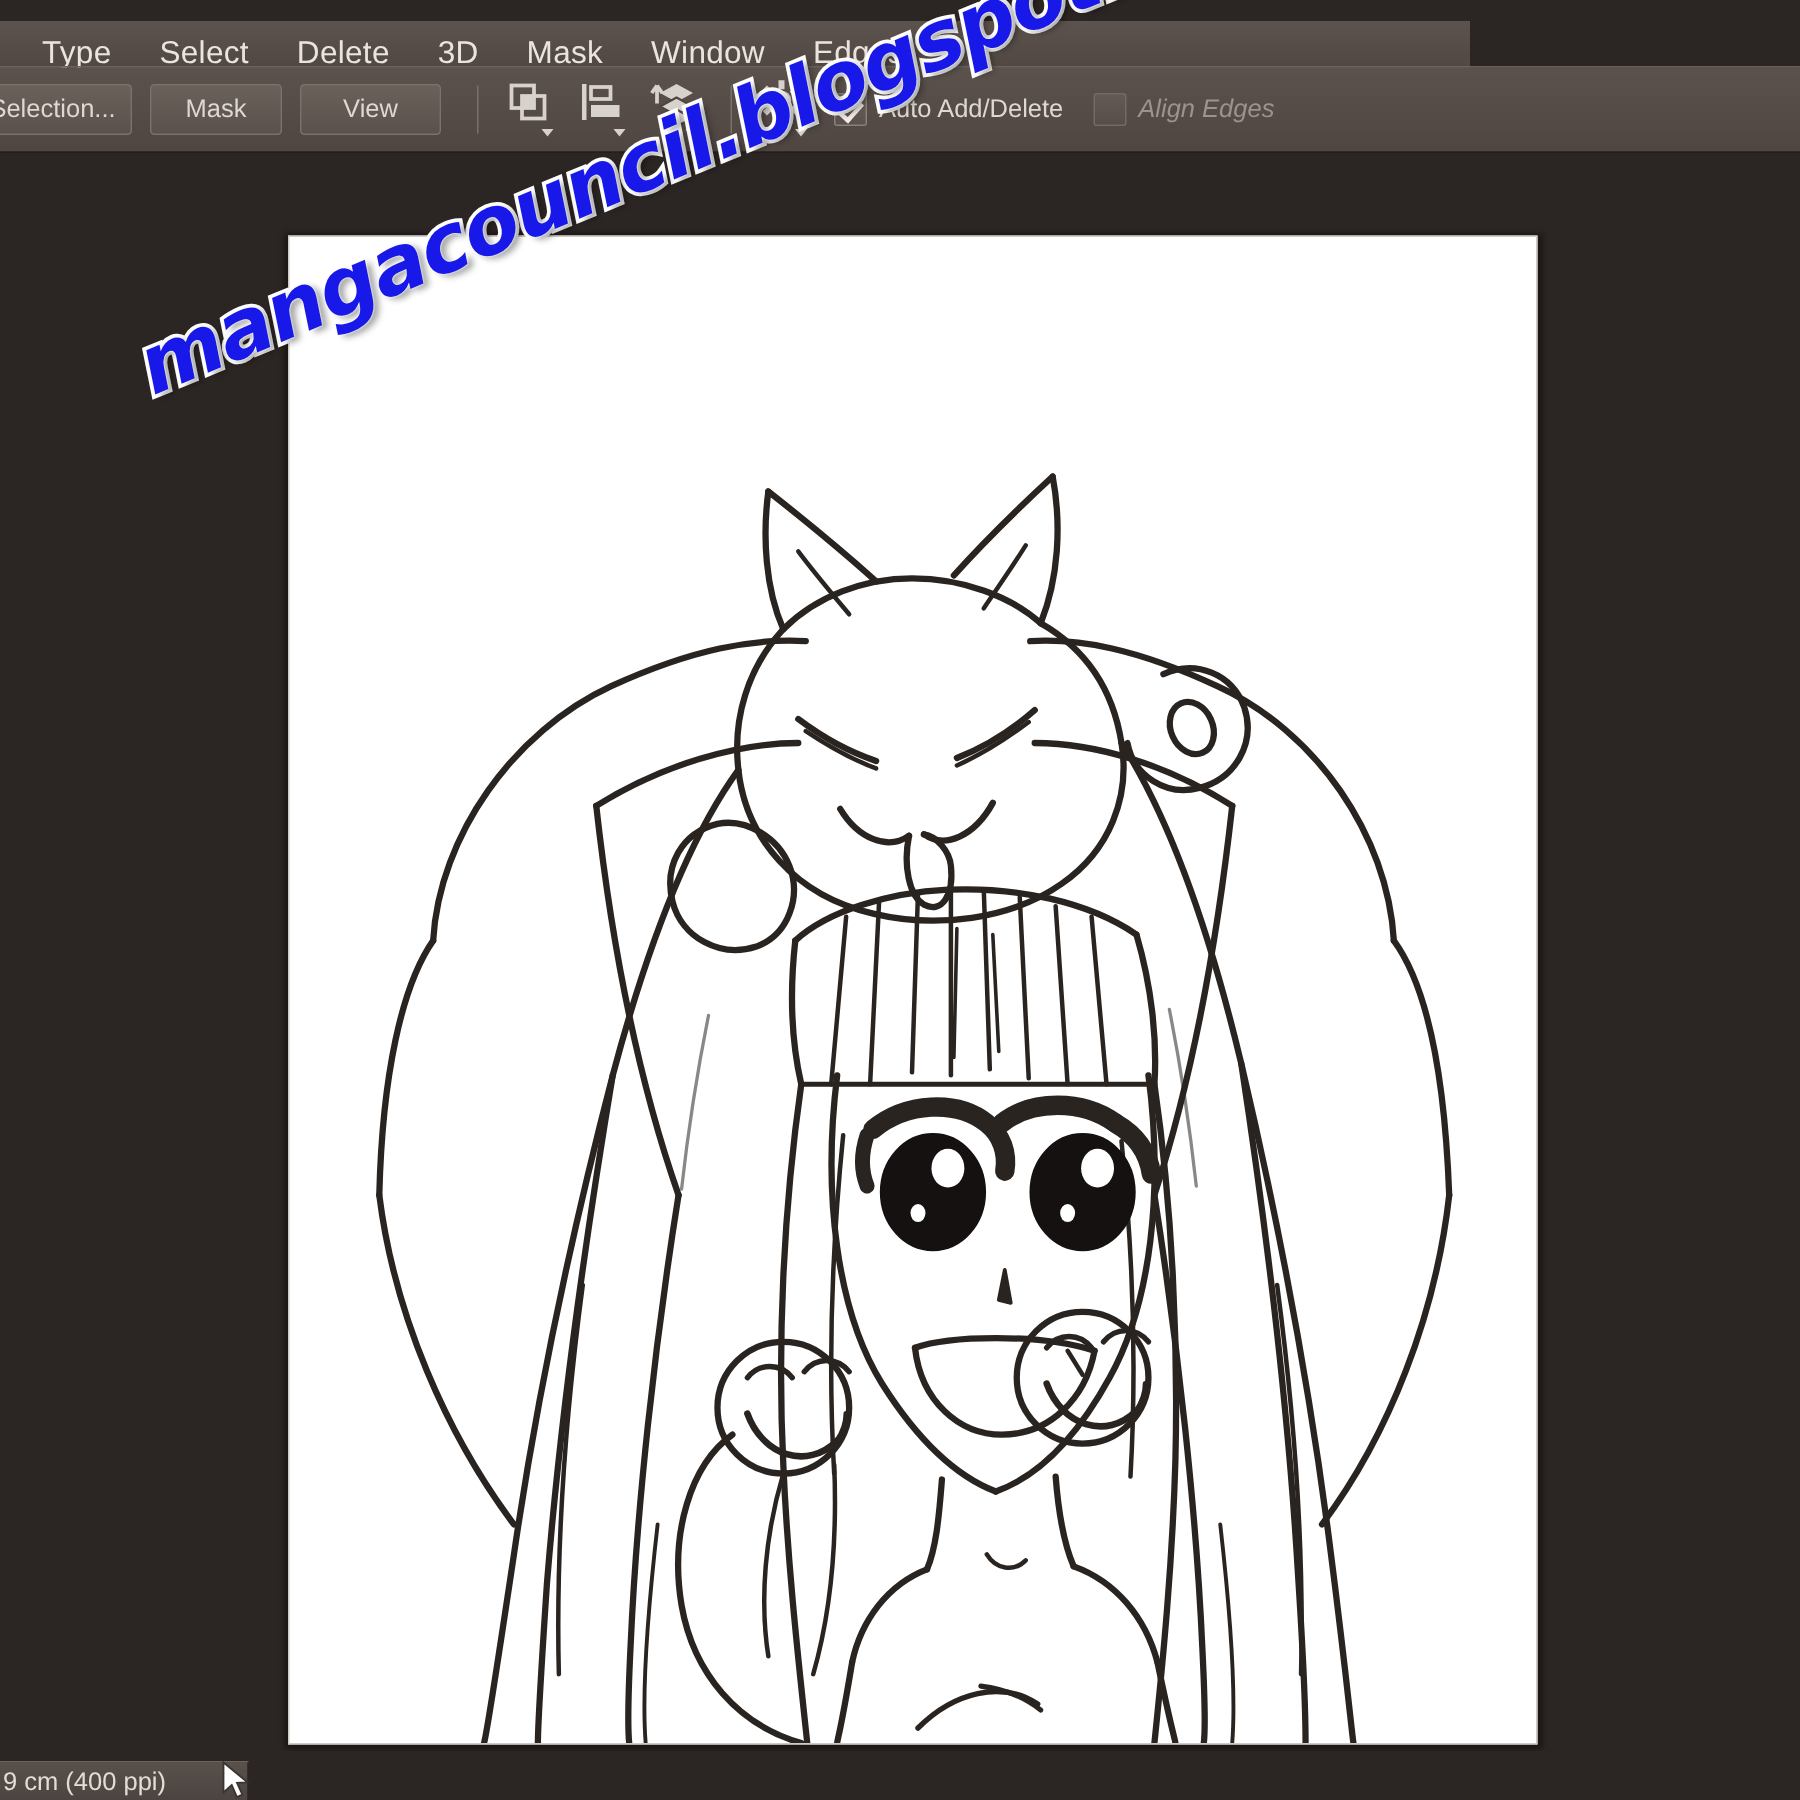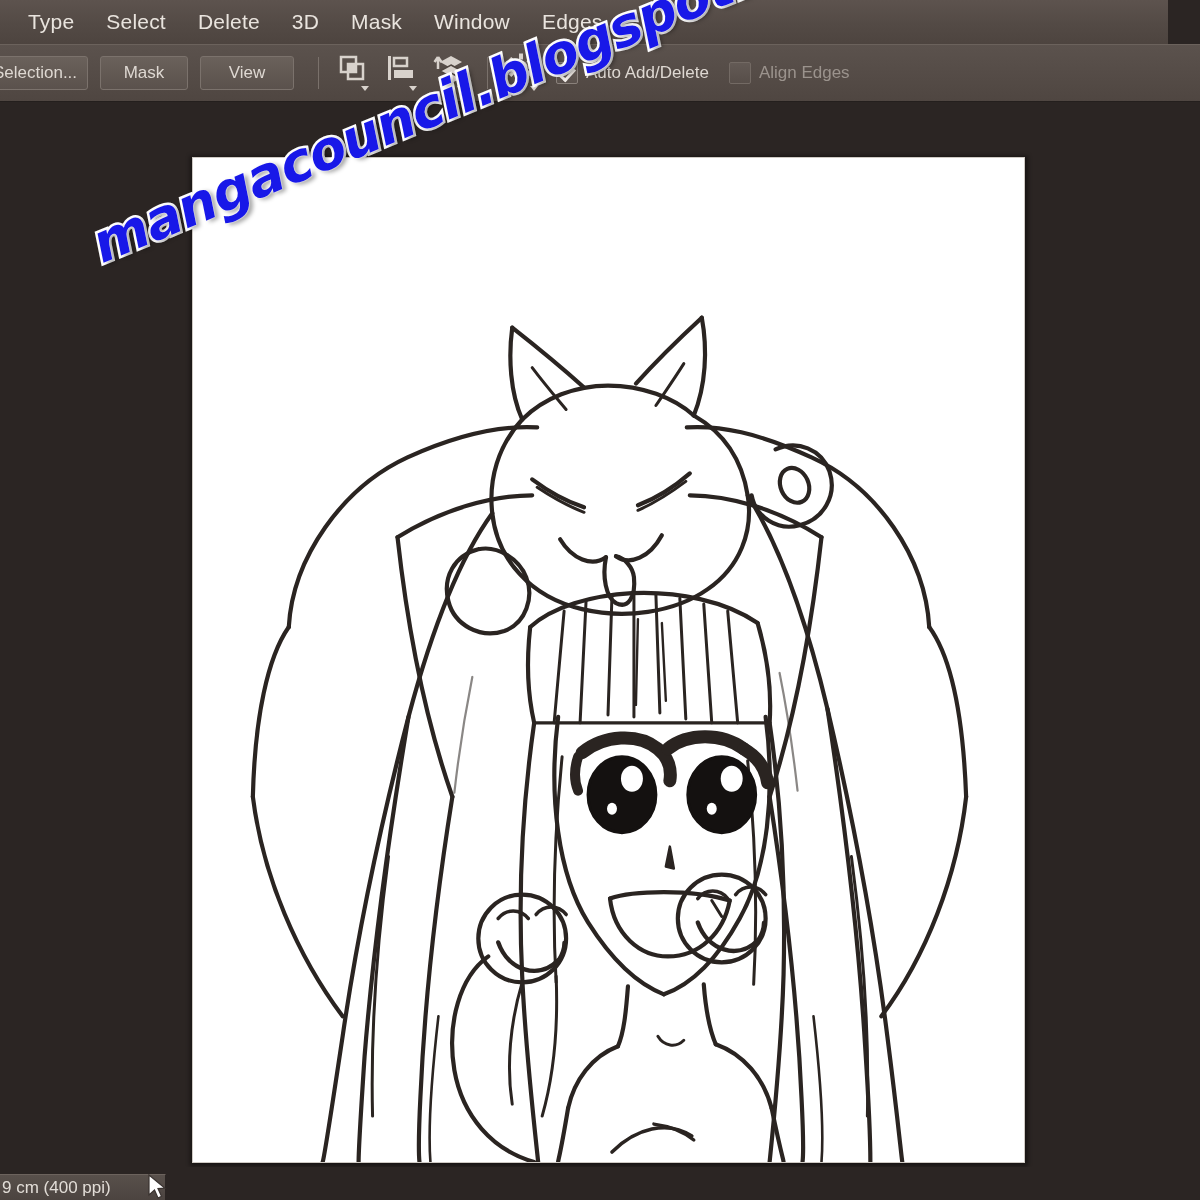--- a/index.html
+++ b/index.html
@@ -11,22 +11,22 @@
   }
   #app {
     position: relative;
     width: 1200px; height: 1200px;
     background: #2b2523;
     overflow: hidden;
   }
 
   
   .menubar {
-    position: absolute; left: 0; top: 0;
-    width: 1168px; height: 44px;
+    position: absolute; left: 0; top: 14px;
+    width: 980px; height: 44px;
     background: linear-gradient(180deg,#5d534e 0%,#534a45 55%,#4d443f 100%);
     display: flex; align-items: center;
   }
   .menu-item {
     color: #e9e4de;
     font-size: 21px;
     padding: 0 16px;
     line-height: 44px;
     white-space: nowrap;
     letter-spacing: .2px;
@@ -90,21 +90,21 @@
   .chk.on::after {
     content:"";
     position:absolute; left:5px; top:2px;
     width:7px; height:13px;
     border: solid #f2ede8;
     border-width: 0 3px 3px 0;
     transform: rotate(42deg);
   }
   .chk.off { background: linear-gradient(180deg,#635a55,#574e49); border-color:#736a64; }
   .opt-label { color:#ded8d2; font-size:17px; white-space:nowrap; margin-right:20px; }
-  .opt-label.dim { color:#9b938d; }
+  .opt-label.dim { color:#9b938d;font-style:italic; }
 
   
   .tabbar {
     position: absolute; left: 0; top: 102px;
     width: 1200px; height: 37px;
     background: #3b3431;
     border-bottom: 1px solid #211d1b;
     display: flex; align-items: stretch;
   }
   .tab {

